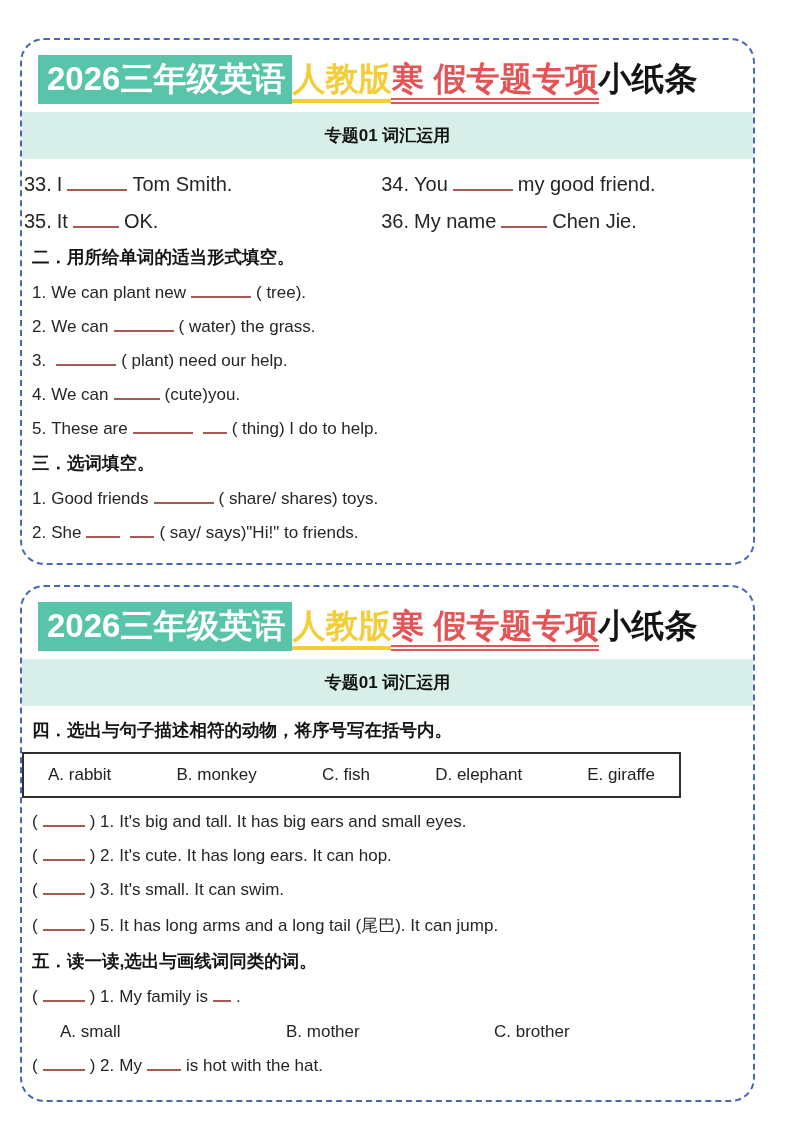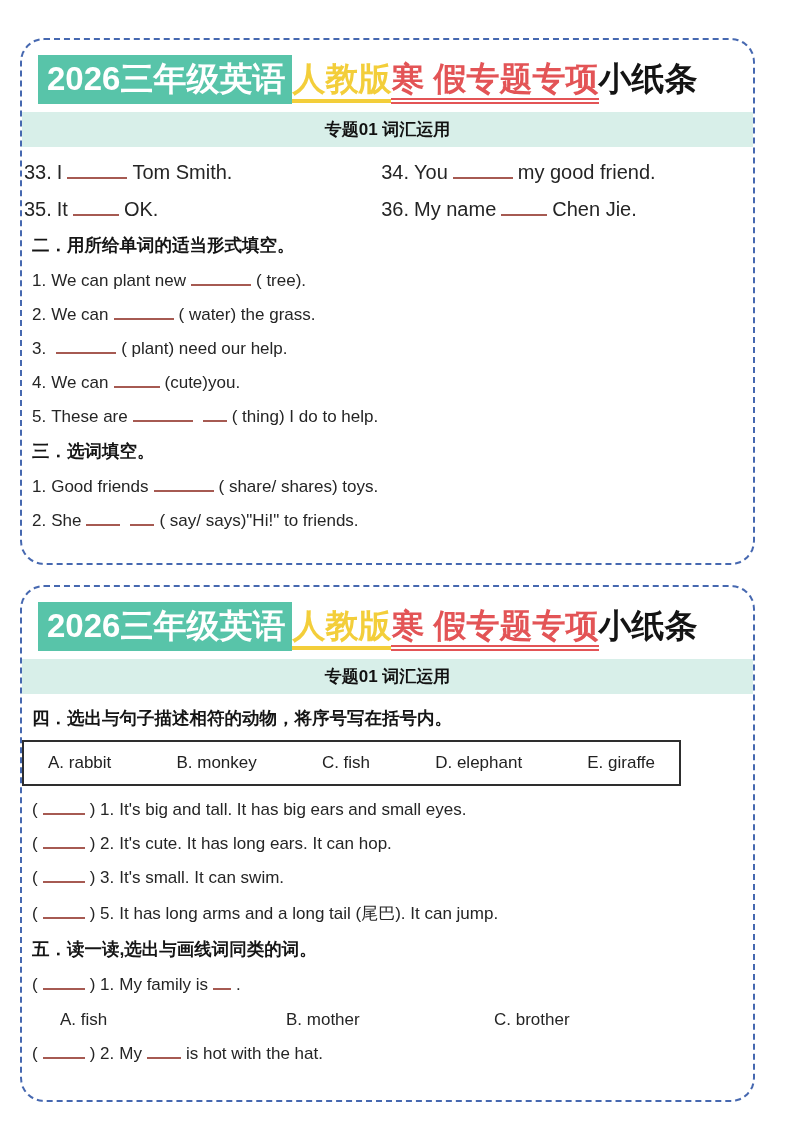--- a/index.html
+++ b/index.html
@@ -20,21 +20,21 @@
     margin:15px 0 0 16px;font-size:33px;font-weight:bold;
     white-space:nowrap;line-height:1.45;
   }
   .t-teal{background:#58c4a9;color:#ffffff;padding:5px 7px 7px 9px;}
   .t-yellow{color:#f3ce3a;border-bottom:4px solid #f3ce3a;padding-bottom:2px;}
   .t-red{color:#e35456;border-bottom:6px double #e35456;padding-bottom:1px;}
   .t-black{color:#141414;}
 
   .subtitle-bar{
     margin-top:9px;background:#d8efe9;color:#121212;
-    font-weight:bold;font-size:17px;text-align:center;padding:6px 0;
+    font-weight:bold;font-size:17px;text-align:center;padding:12px 0;
   }
 
   .sec-heading{margin:12px 12px 0 10px;font-size:17.5px;font-weight:bold;color:#151515;}
   .line{margin:14px 0 0 10px;font-size:17px;}
   .row2{display:flex;margin:14px 0 0 2px;font-size:20px;justify-content:flex-end;}
   .row2 .ca{width:49%;}
   .row2 .cb{flex:1;}
   .num{margin-right:5px;}
 
   .blank{
@@ -147,21 +147,21 @@
     <span class="num">5.</span><span>It has long arms and a long tail (尾巴). It can jump.</span>
   </div>
 
   <div class="sec-heading">五．读一读,选出与画线词同类的词。</div>
 
   <div class="line">
     <span>(</span><span class="blank b42"></span><span>)</span>
     <span class="num">1.</span><span>My family is</span><span class="blank b20"></span><span>.</span>
   </div>
   <div class="opts">
-    <span class="opt1">A. fish</span>
+    <span class="opt1">A. small</span>
     <span class="opt2">B. mother</span>
     <span class="opt3">C. brother</span>
   </div>
   <div class="line">
     <span>(</span><span class="blank b42"></span><span>)</span>
     <span class="num">2.</span><span>My</span><span class="blank b36"></span><span>is hot with the hat.</span>
   </div>
 
 </div>
 

